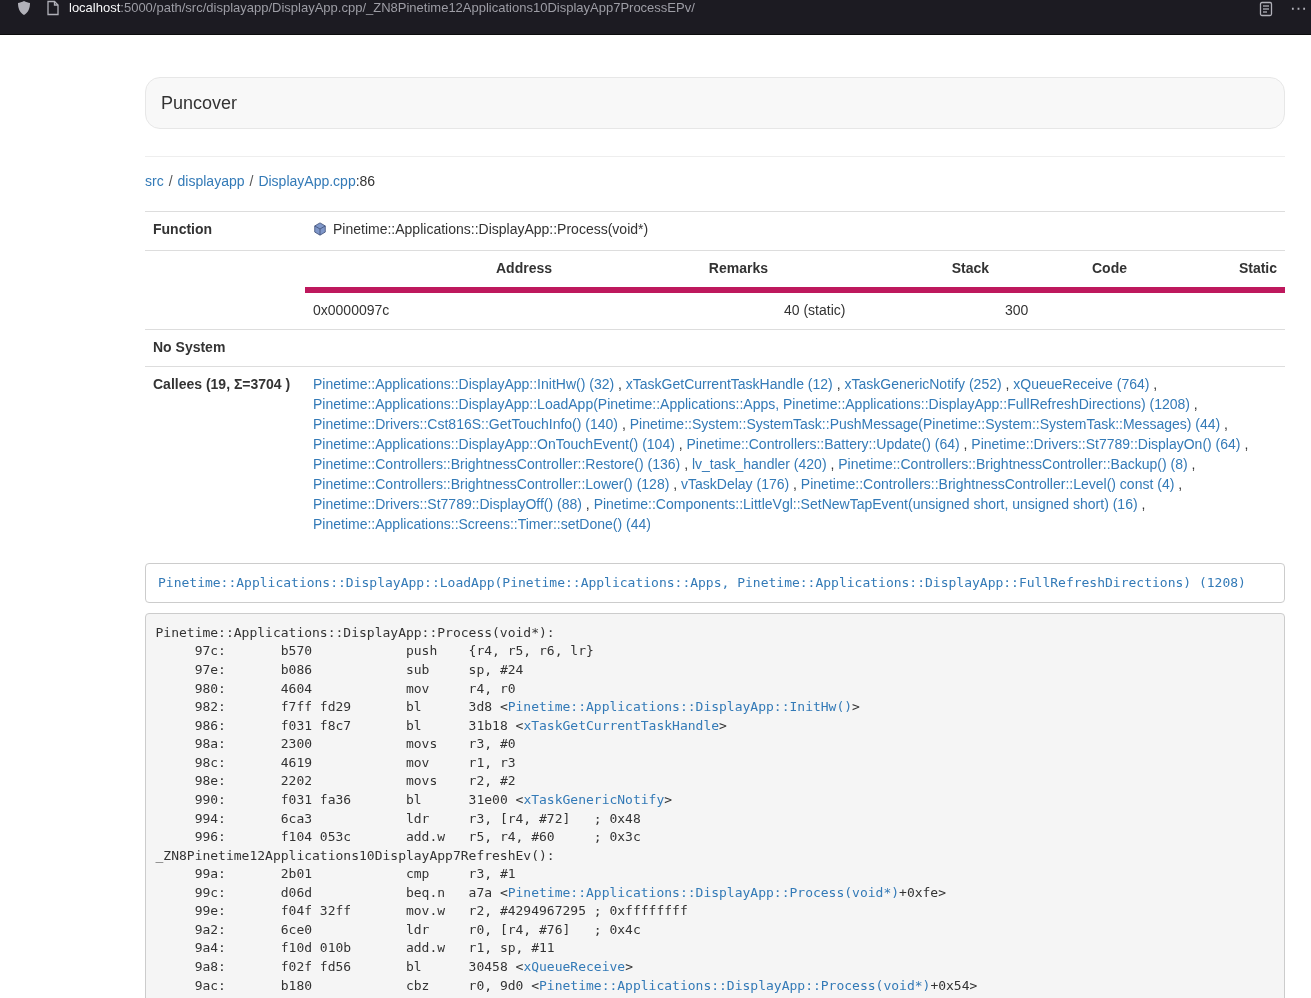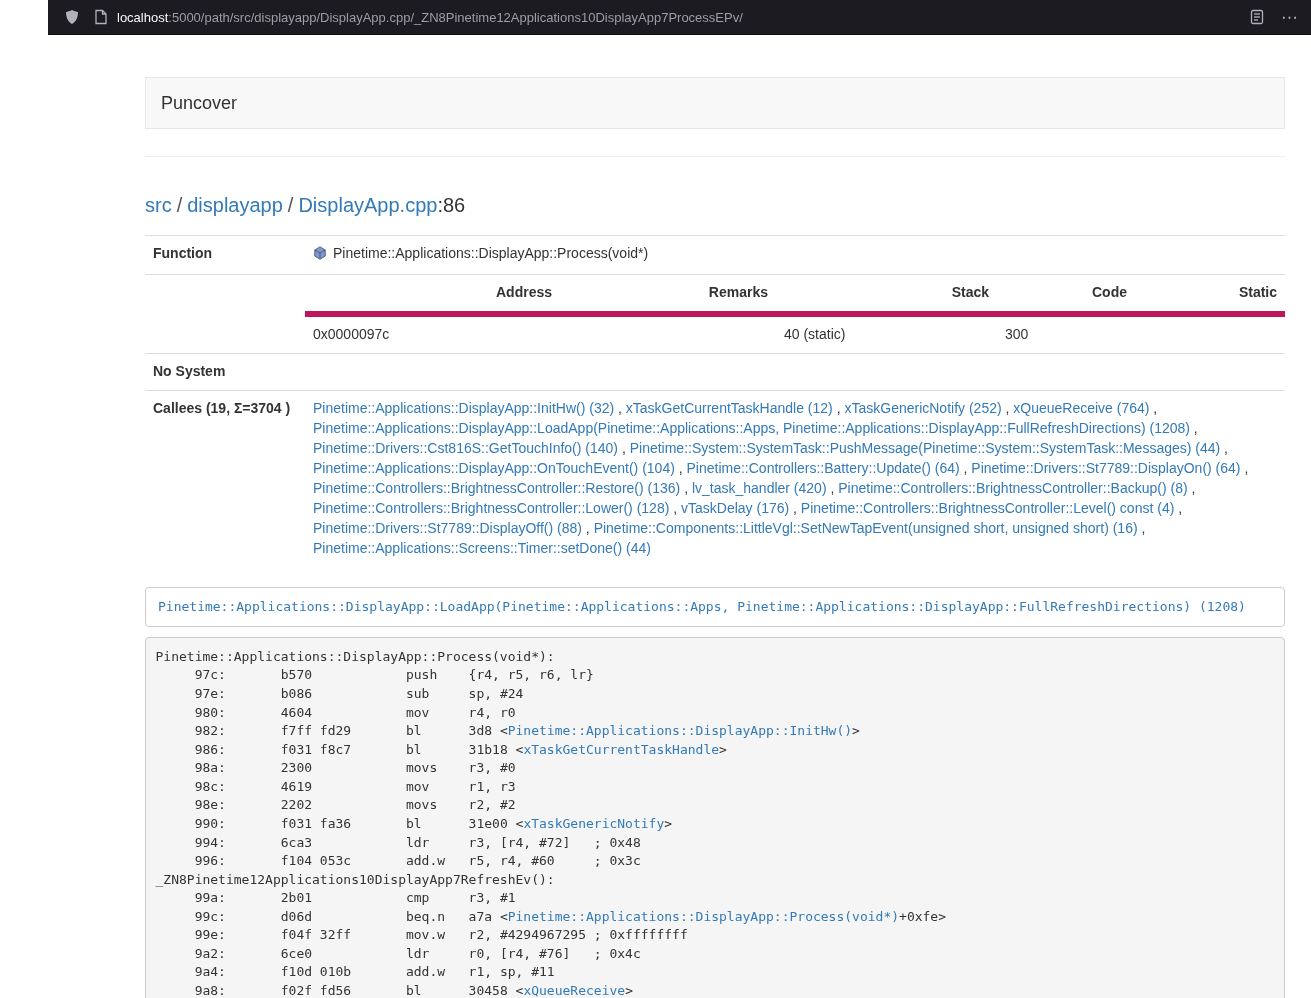--- a/index.html
+++ b/index.html
@@ -8,44 +8,44 @@
     width: 1311px; height: 998px; overflow: hidden;
     background: #ffffff;
     font-family: "Liberation Sans", sans-serif;
     font-size: 14px; color: #333;
   }
   a { color: #337ab7; text-decoration: none; }
 
   
   .browser-bar {
     height: 35px; background: #1c1b22; border-bottom: 1px solid #0c0c0d;
-    display: flex; align-items: center; padding: 0 12px 0 16px; margin-left: 48px;
+    display: flex; align-items: flex-start; padding: 0 3px 0 16px;
   }
   .bar-icon { display: inline-flex; align-items: center; justify-content: center; flex: none; }
   .bar-icon + .bar-icon { margin-left: 14px; }
   .url-box { flex: 1; margin-left: 9px; overflow: hidden; white-space: nowrap;
     font-size: 13px; color: #9d9da5; }
   .url-box .host { color: #f9f9fa; }
   .bar-actions { display: flex; align-items: center; margin-left: 12px; }
   .bar-actions .bar-icon { margin-left: 0; }
   .dots-glyph { color: #b1b1b9; font-size: 17px; line-height: 1; margin-left: 16px; letter-spacing: 1px; }
 
   
   .container { width: 1140px; margin-left: 145px; }
 
   .navbar {
     margin-top: 42px; height: 52px;
-    background: #f8f8f8; border: 1px solid #e7e7e7; border-radius: 0;
+    background: #f8f8f8; border: 1px solid #e7e7e7; border-radius: 15px;
     display: flex; align-items: center; padding: 8px 15px;
   }
   .navbar-brand { font-size: 18px; color: #333; }
 
   hr.divider { border: 0; border-top: 1px solid #eee; margin: 27px 0 0 0; }
 
-  .breadcrumb { margin-top: 38px; font-size: 20px; line-height: 20px; }
+  .breadcrumb { margin-top: 14px; font-size: 14px; line-height: 20px; }
   .breadcrumb .sep { color: #555; margin: 0 5px; }
   .breadcrumb .line-no { color: #333; }
 
   
   table.fn-table { width: 100%; border-collapse: collapse; margin-top: 20px; }
   table.fn-table th, table.fn-table td {
     padding: 8px; text-align: left; vertical-align: top;
     border-top: 1px solid #ddd; font-size: 14px; line-height: 1.42857;
   }
   table.fn-table th { font-weight: bold; }

